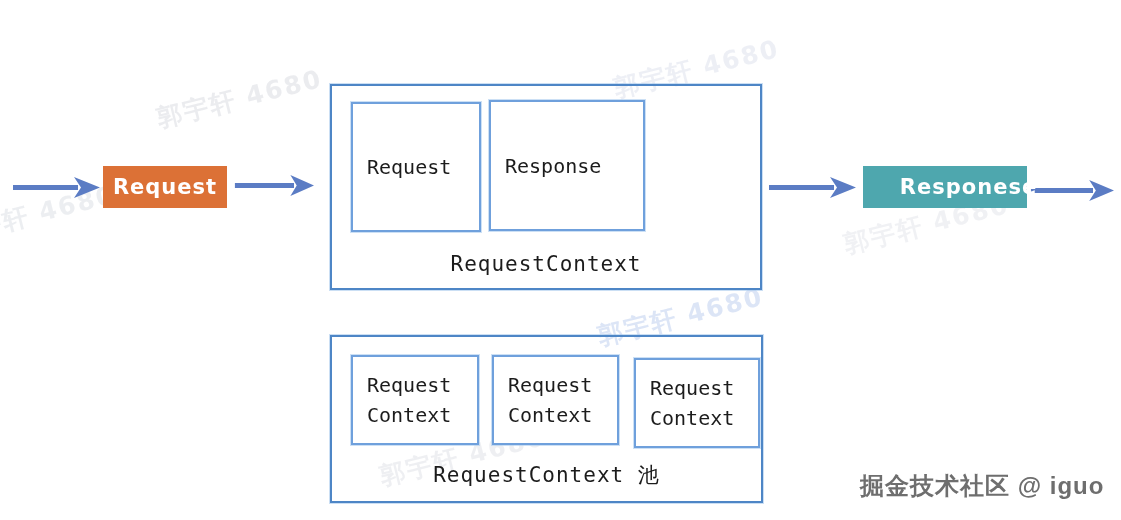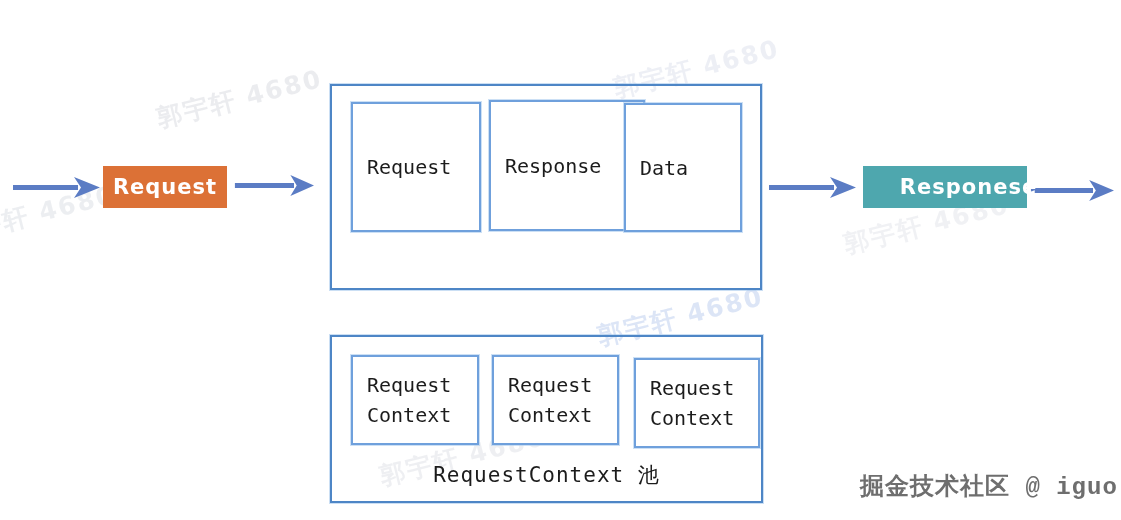--- a/index.html
+++ b/index.html
@@ -75,21 +75,21 @@
     font-size: 21px; color: #1c1c1c;
     letter-spacing: 1px;
   }
   
   .attribution {
     position: absolute; left: 860px; top: 470px;
     font-size: 24px; font-weight: bold; color: #6e6e6e;
     letter-spacing: 1px; white-space: nowrap;
     text-shadow: -1px -1px 0 #ffffff, 1px 1px 0 #ffffff,
                  2px 2px 2px rgba(255,255,255,0.9);
-    font-family: Liberation Mono, monospace;
+    font-family: Liberation Sans, sans-serif;
   }
 </style>
 </head>
 <body>
 
 <div class="canvas">
 
   <div class="wm wm1">郭宇轩 4680</div>
   <div class="wm wm2">郭宇轩 4680</div>
   <div class="wm wm3">郭宇轩 4680</div>
@@ -122,21 +122,21 @@
     </svg>
   </div>
 
   <div class="pill pill-request">Request</div>
 
   <div class="pill pill-response">Responese</div>
 
   <div class="outer-box outer-top">
     <div class="inner-box t-a">Request</div>
     <div class="inner-box t-b">Response</div>
-    <div class="inner-box t-c">Data</div>
+    <div class="caption">RequestContext</div>
   </div>
 
   <div class="outer-box outer-bottom">
     <div class="inner-box p-a">
       <span>Request</span>
       <span>Context</span>
     </div>
     <div class="inner-box p-b">
       <span>Request</span>
       <span>Context</span>

